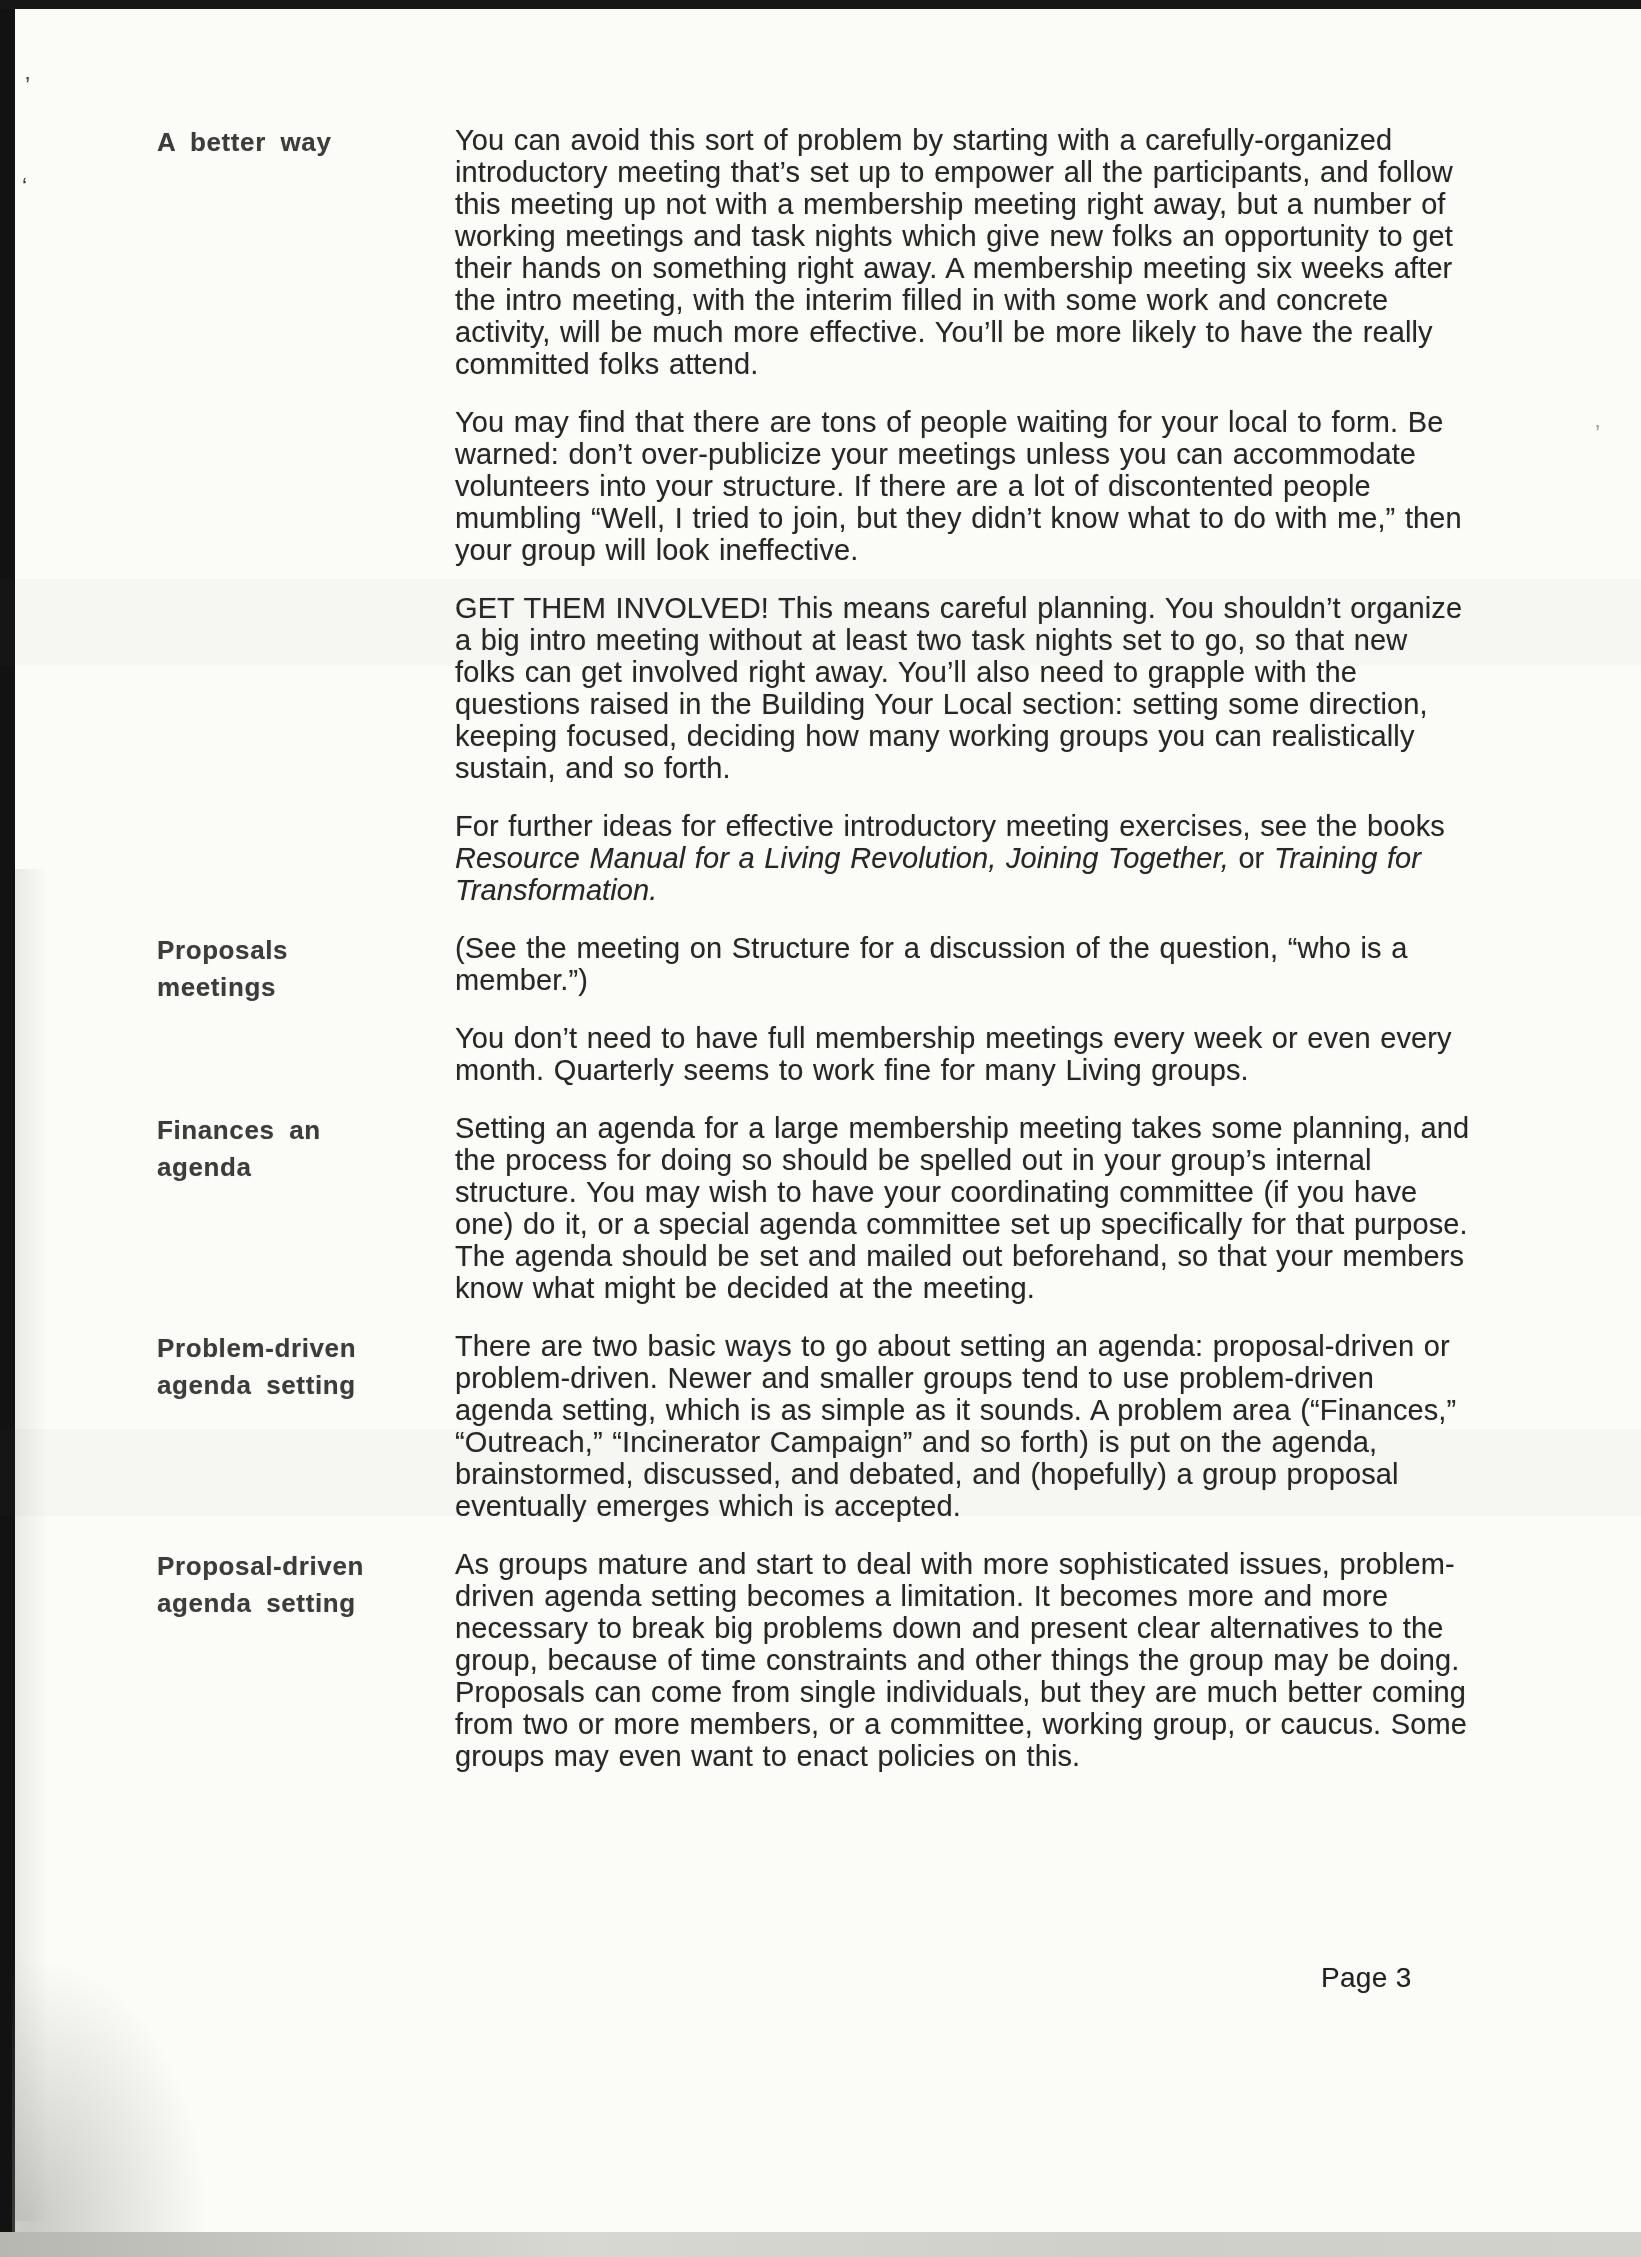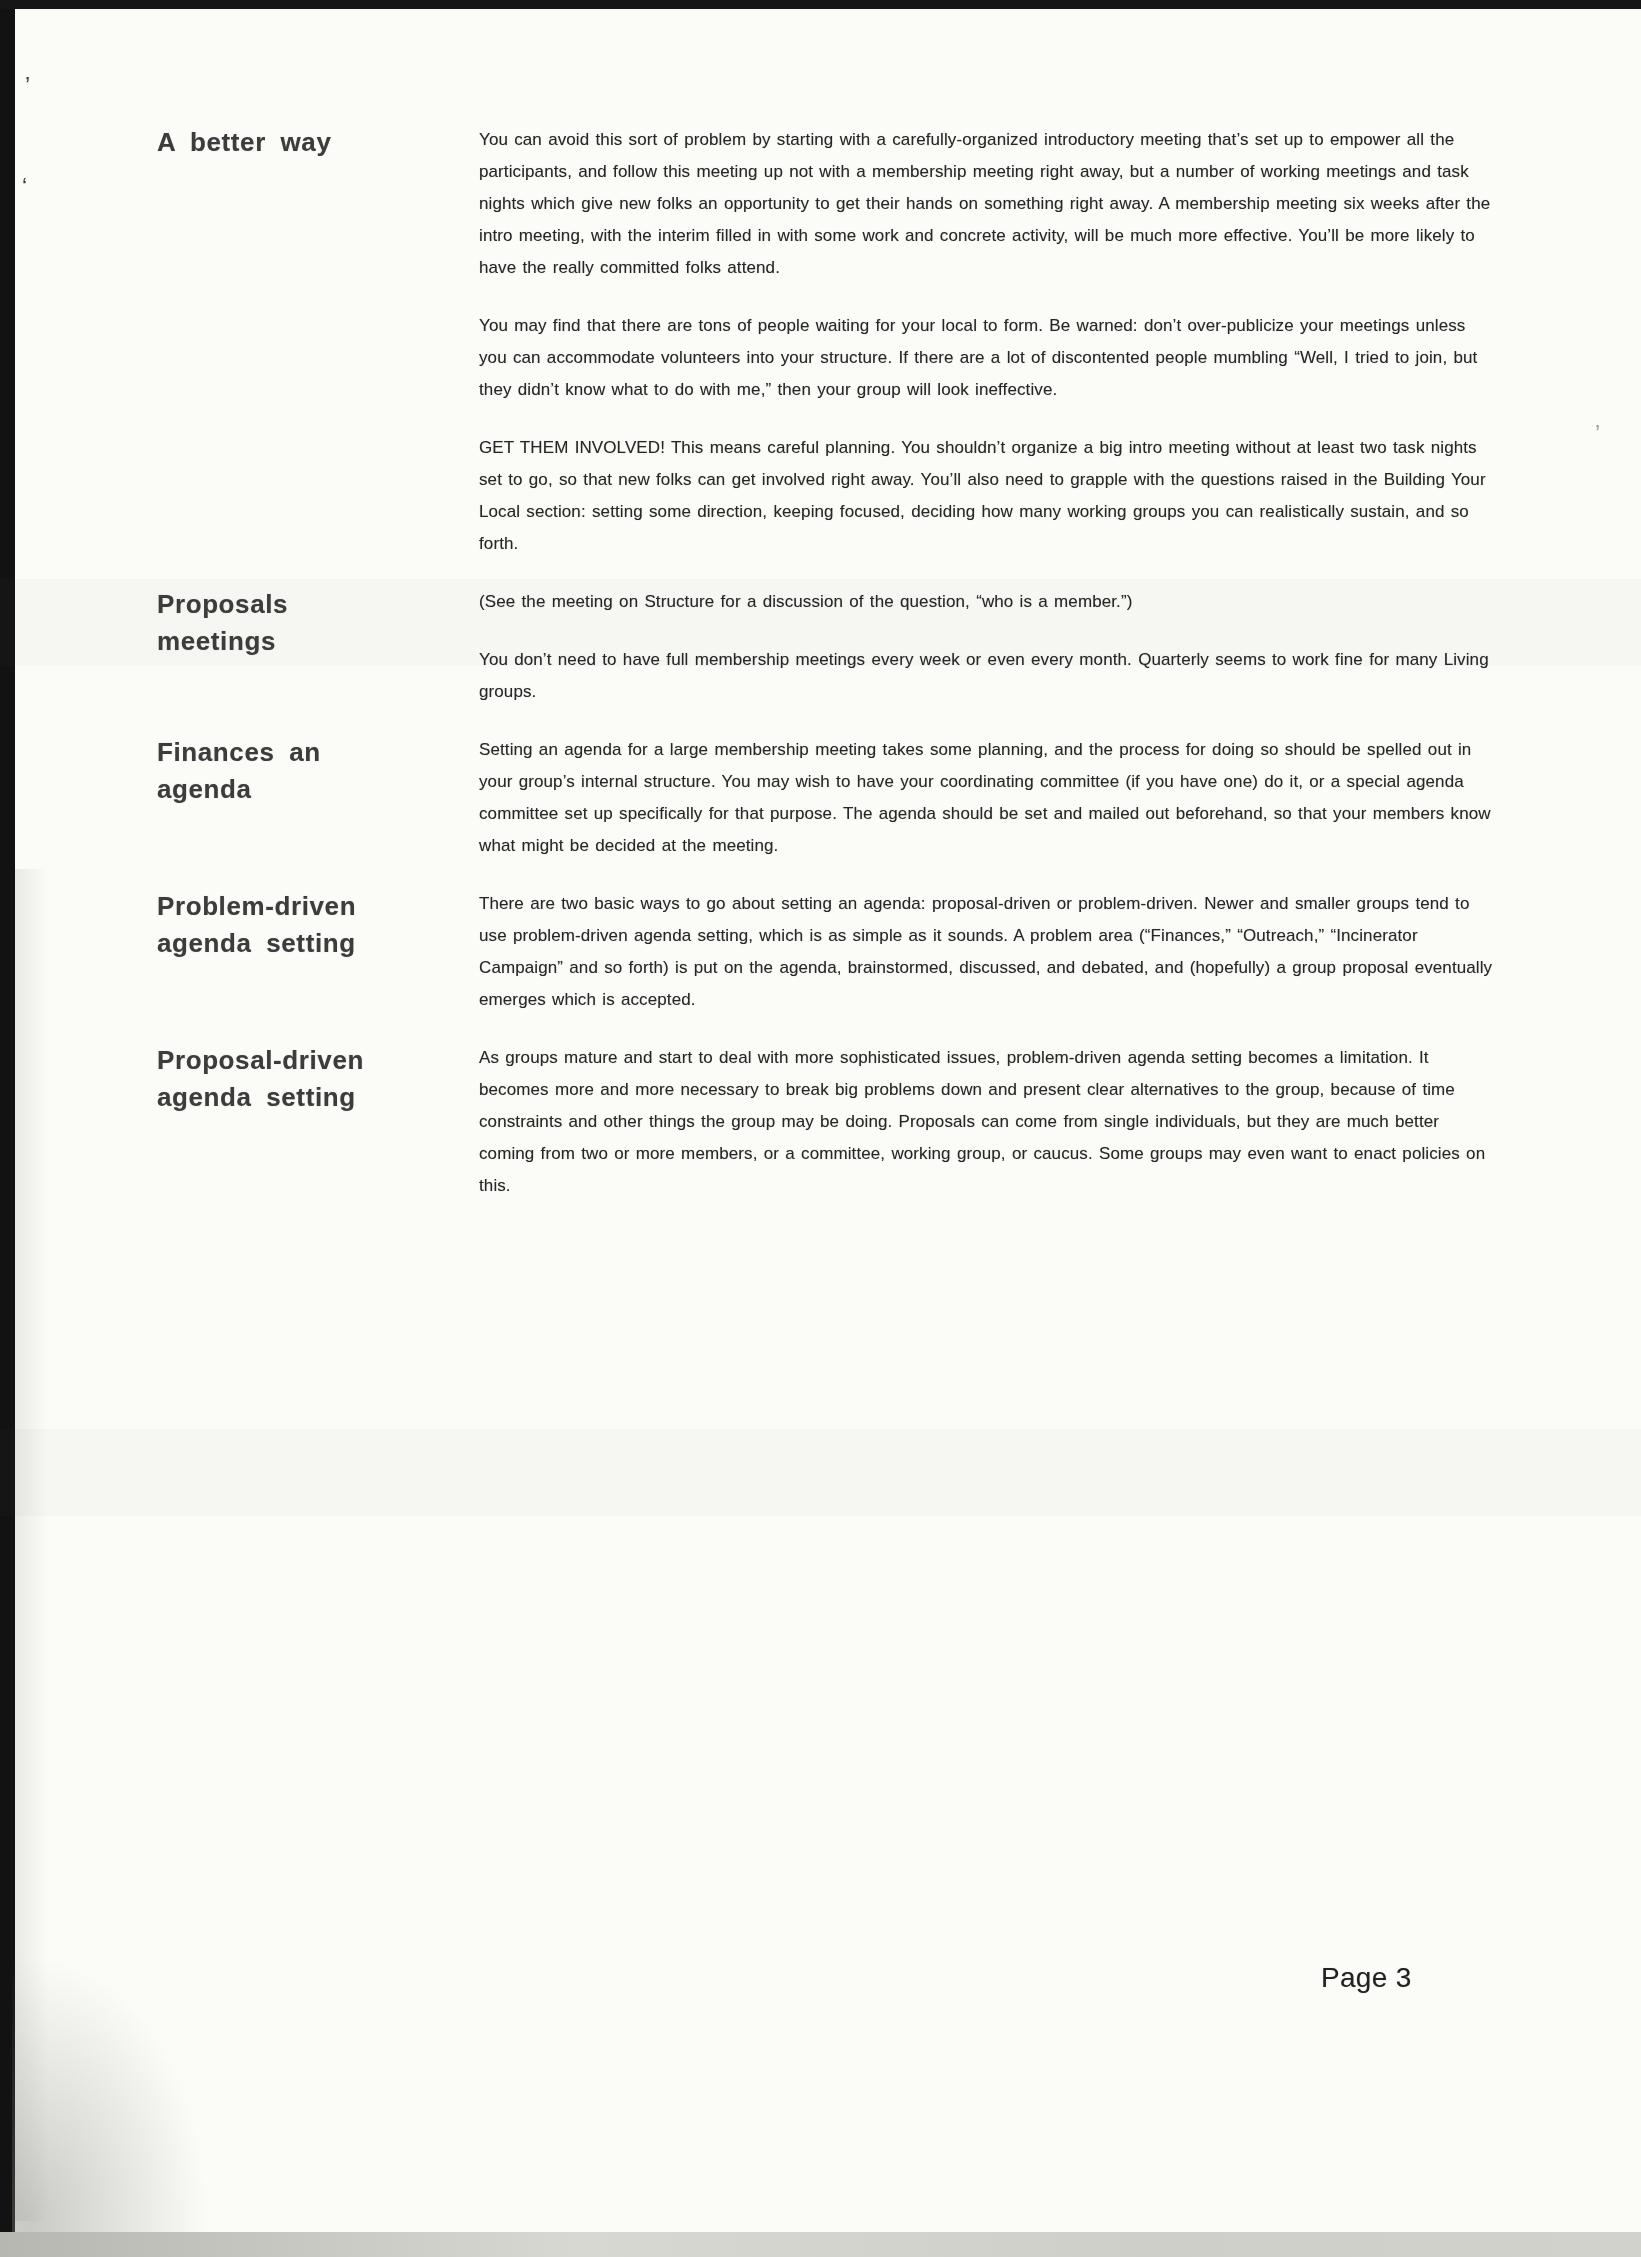--- a/index.html
+++ b/index.html
@@ -30,22 +30,22 @@
   
   .content{position:absolute;top:124px;left:0;width:1531px}
   .doc-section{display:flex;align-items:flex-start}
   .margin-heading{
     flex:0 0 263px;margin-left:157px;
     font-weight:bold;font-size:26px;line-height:37px;
     letter-spacing:0.6px;word-spacing:6.8px;color:#3c3c3c;
     text-shadow:0 0 1px rgba(60,60,60,.35);
   }
   .section-body{
-    flex:0 1 auto;margin-left:59px;max-width:1016px;
-    font-size:17px;line-height:32px;color:#272727;
+    flex:0 1 auto;margin-left:35px;max-width:1016px;
+    font-size:29px;line-height:32px;color:#272727;
     letter-spacing:0.1px;word-spacing:1.4px;
     text-shadow:0 0 1px rgba(40,40,40,.30);
   }
   .section-body p{margin:0 0 26px 0}
   .section-body i{font-style:italic}
   .page-footer{
     position:absolute;left:1321px;top:1962px;
     font-size:28px;color:#222;letter-spacing:0.3px;
     text-shadow:0 0 1px rgba(40,40,40,.30);
   }
@@ -67,20 +67,21 @@
   <div class="speck dot" style="left:813px;bottom:9.7px;width:14.5px;height:4.8px"></div>
   <div class="speck dot" style="left:872px;bottom:7.7px;width:7.7px;height:5.8px"></div>
 
   <main class="content" id="sections">
       <section class="doc-section">
         <div class="margin-heading">A better way</div>
         <div class="section-body">
           <p><span>You can avoid this sort of problem by starting with a carefully-organized introductory meeting that’s set up to empower all the participants, and follow this meeting up not with a membership meeting right away, but a number of working meetings and task nights which give new folks an opportunity to get their hands on something right away. A membership meeting six weeks after the intro meeting, with the interim filled in with some work and concrete activity, will be much more effective. You’ll be more likely to have the really committed folks attend.</span></p>
           <p><span>You may find that there are tons of people waiting for your local to form. Be warned: don’t over-publicize your meetings unless you can accommodate volunteers into your structure. If there are a lot of discontented people mumbling “Well, I tried to join, but they didn’t know what to do with me,” then your group will look ineffective.</span></p>
           <p><span>GET THEM INVOLVED! This means careful planning. You shouldn’t organize a big intro meeting without at least two task nights set to go, so that new folks can get involved right away. You’ll also need to grapple with the questions raised in the Building Your Local section: setting some direction, keeping focused, deciding how many working groups you can realistically sustain, and so forth.</span></p>
+          <p><span>For further ideas for effective introductory meeting exercises, see the books </span><i>Resource Manual for a Living Revolution, Joining Together,</i><span> or </span><i>Training for Transformation.</i></p>
         </div>
       </section>
       <section class="doc-section">
         <div class="margin-heading">Proposals meetings</div>
         <div class="section-body">
           <p><span>(See the meeting on Structure for a discussion of the question, “who is a member.”)</span></p>
           <p><span>You don’t need to have full membership meetings every week or even every month. Quarterly seems to work fine for many Living groups.</span></p>
         </div>
       </section>
       <section class="doc-section">

